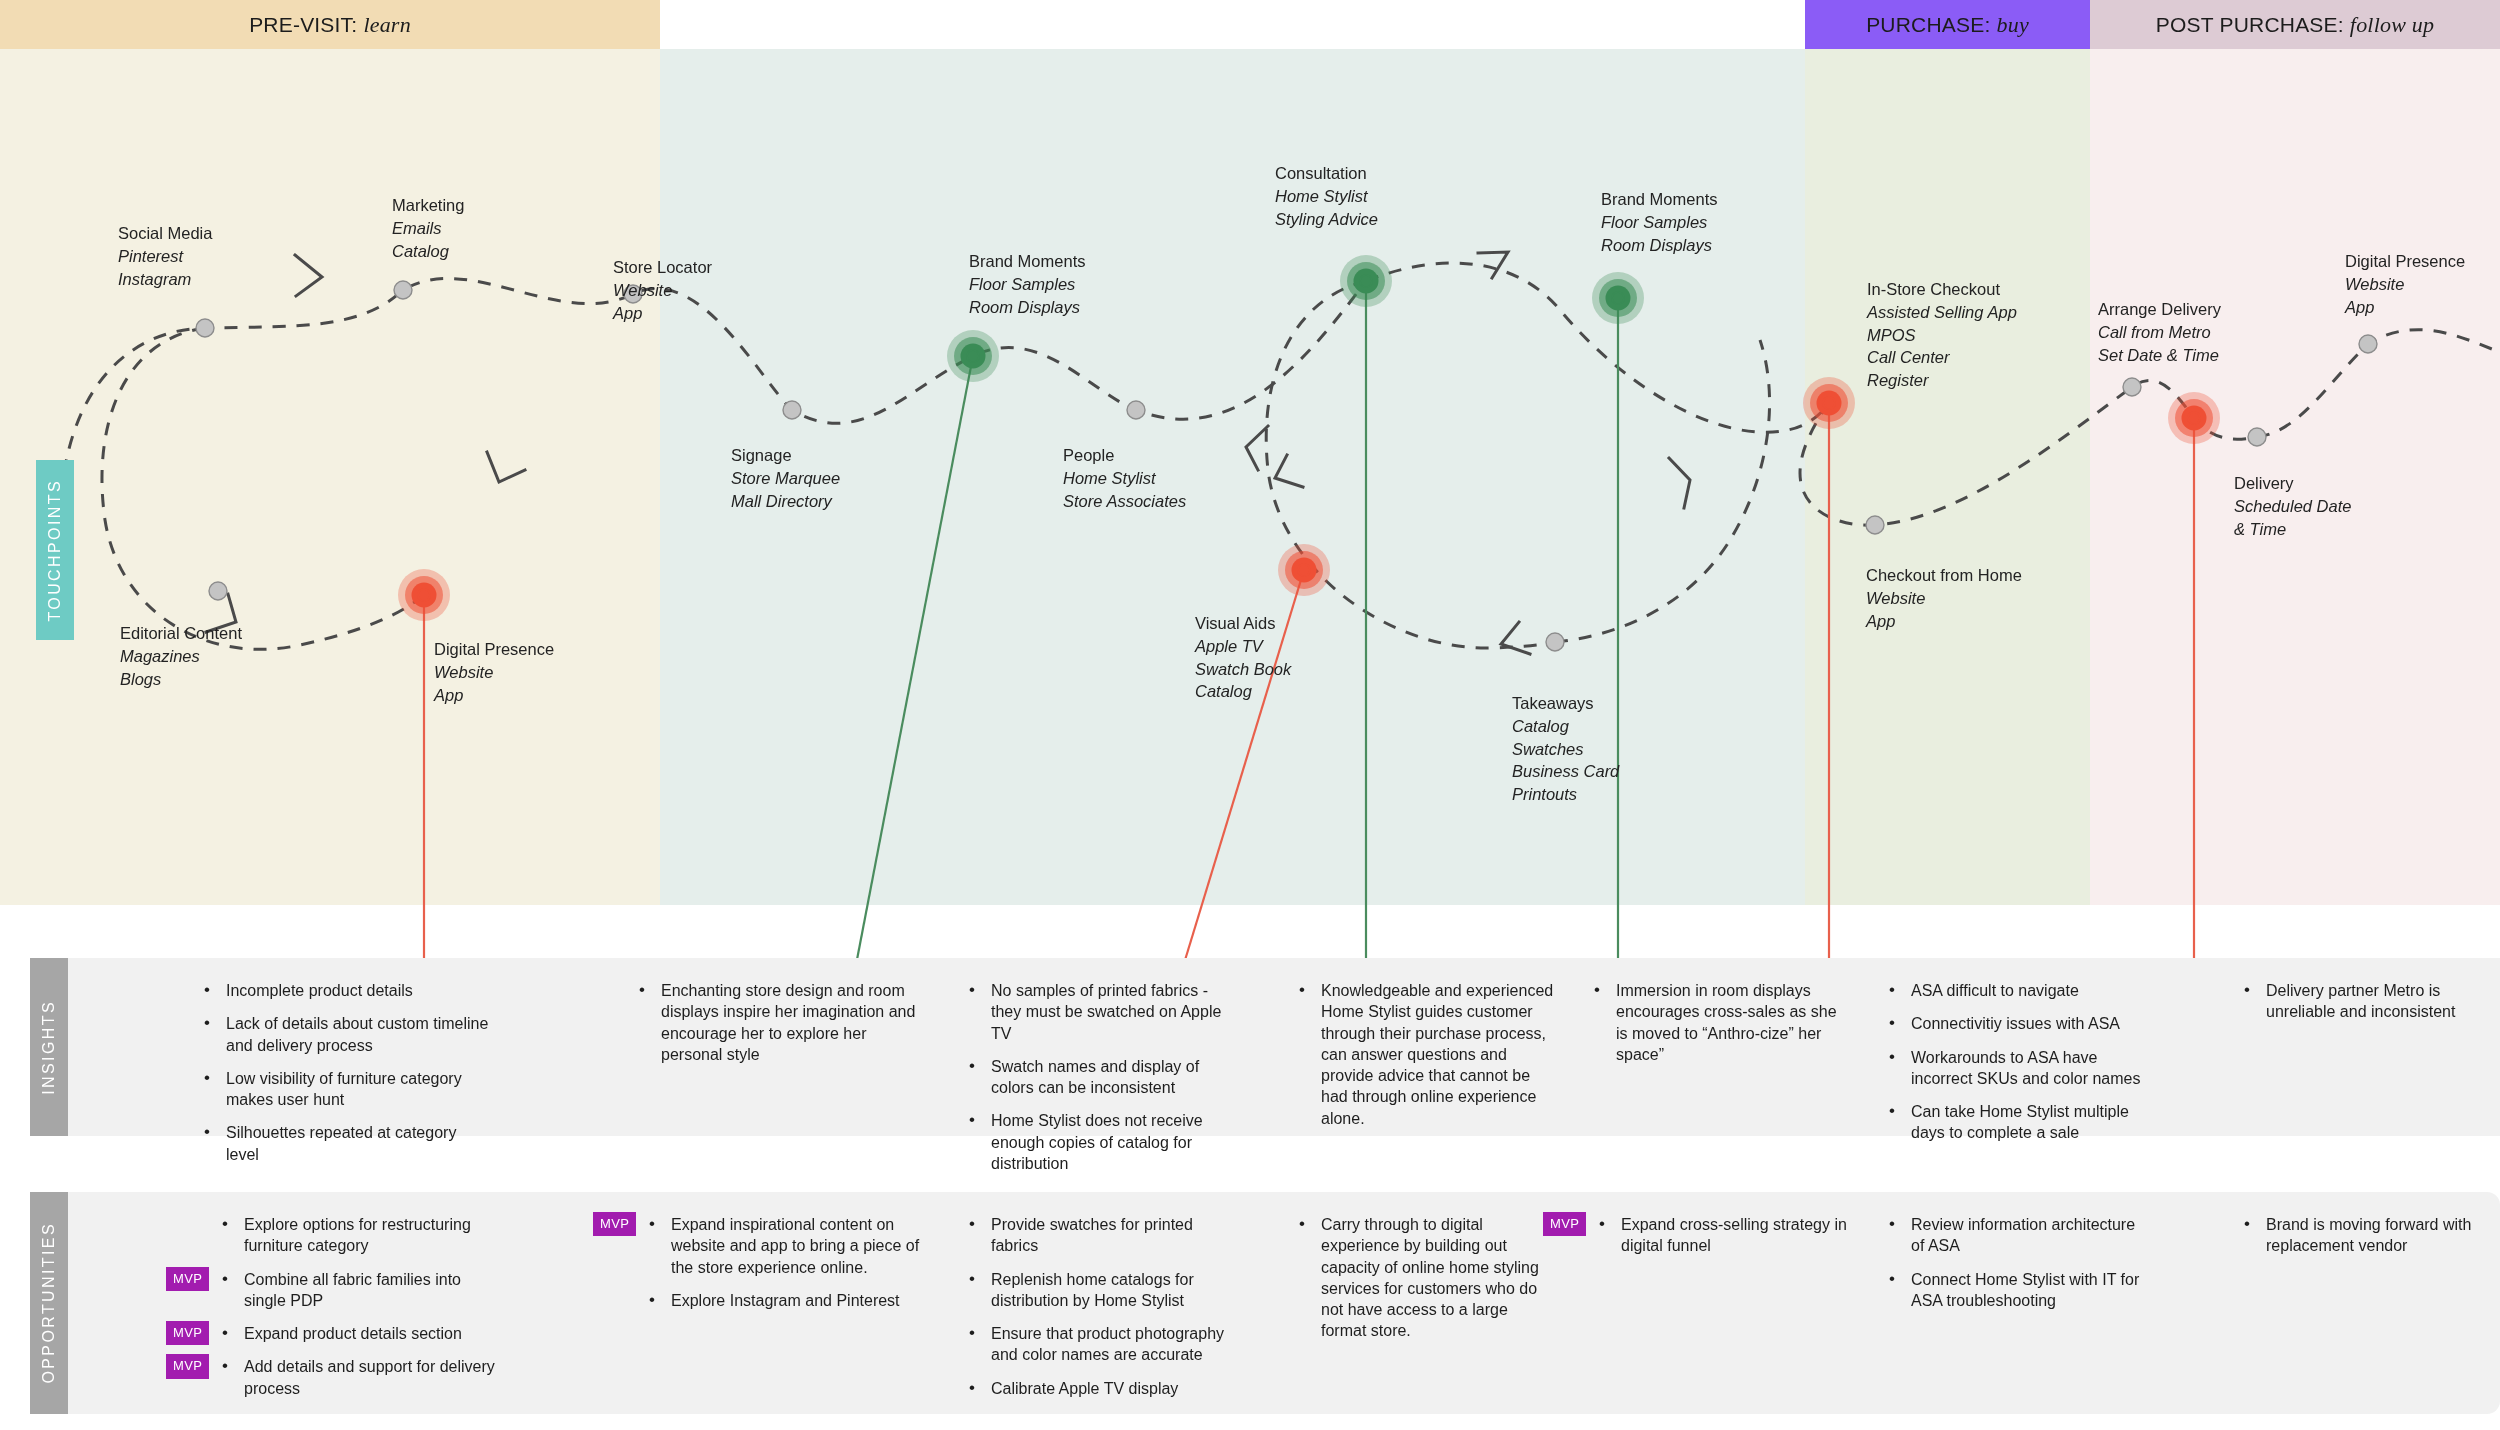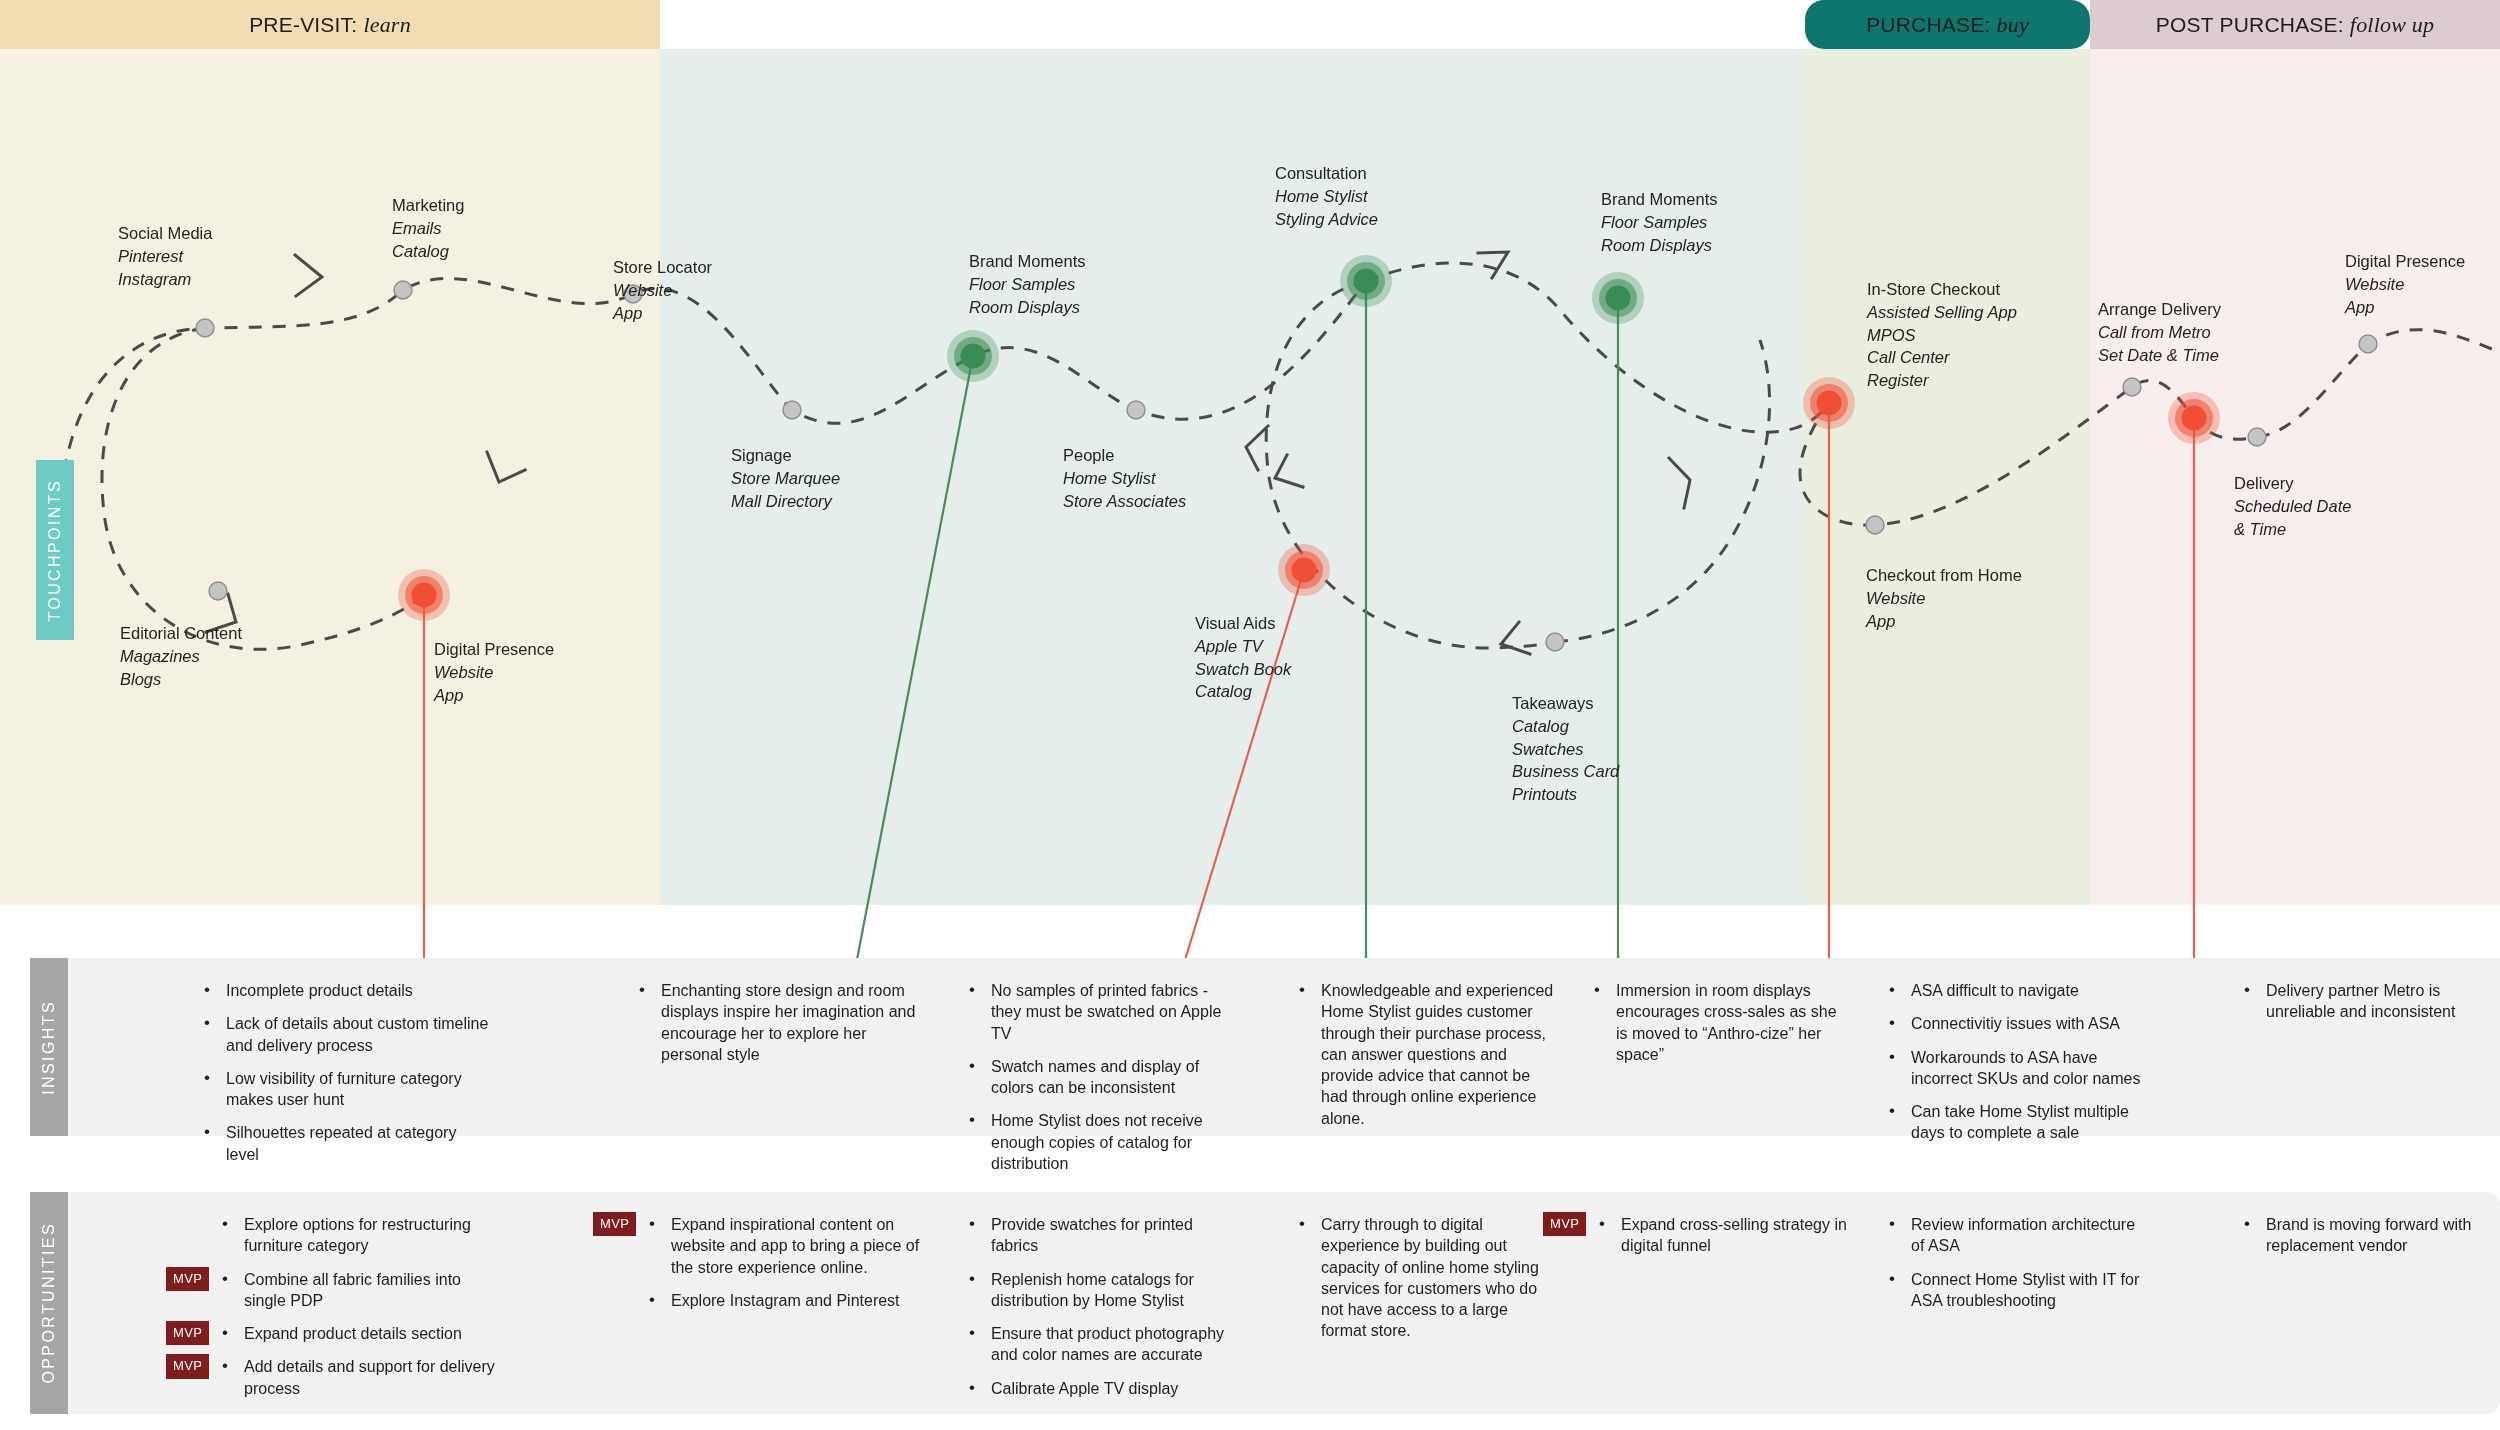--- a/index.html
+++ b/index.html
@@ -52,42 +52,42 @@
   ul.bullets li {
     position:relative; padding-left:26px; margin-bottom:12px;
     font-size:16px; line-height:1.33; color:#1e1e1e;
   }
   ul.bullets li::before {
     content:"\2022"; position:absolute; left:4px; top:-1px;
     font-size:17px; color:#1e1e1e;
   }
   .mvp {
     position:absolute; left:-52px; top:-2px;
-    background:#7f1d1d; color:#fff; font-size:13px;
+    background:#a21caf; color:#fff; font-size:13px;
     padding:3px 7px 4px; letter-spacing:.4px;
   }
   ul.bullets li.has-mvp { }
 </style>
 </head>
 <body>
 
 <div id="root">
 
   <div id="bands">
       <div class="band" style="left: 0px; width: 660px;">
         <div class="band-hdr" style="background: rgb(242, 220, 180);">
           <span>PRE-VISIT: <span class="em">learn</span></span>
         </div>
         <div class="band-body" style="background: rgb(244, 241, 226);"></div>
       </div>
       <div class="band" style="left: 660px; width: 1145px;">
         <div class="band-body" style="background: rgb(229, 238, 235);"></div>
       </div>
       <div class="band" style="left: 1805px; width: 285px;">
-        <div class="band-hdr" style="background: #0f766e; border-radius: 19px;">
+        <div class="band-hdr" style="background: #8b5cf6;">
           <span>PURCHASE: <span class="em">buy</span></span>
         </div>
         <div class="band-body" style="background: rgb(233, 238, 223);"></div>
       </div>
       <div class="band" style="left: 2090px; width: 410px;">
         <div class="band-hdr" style="background: rgb(221, 203, 212);">
           <span>POST PURCHASE: <span class="em">follow up</span></span>
         </div>
         <div class="band-body" style="background: rgb(248, 238, 238);"></div>
       </div>

